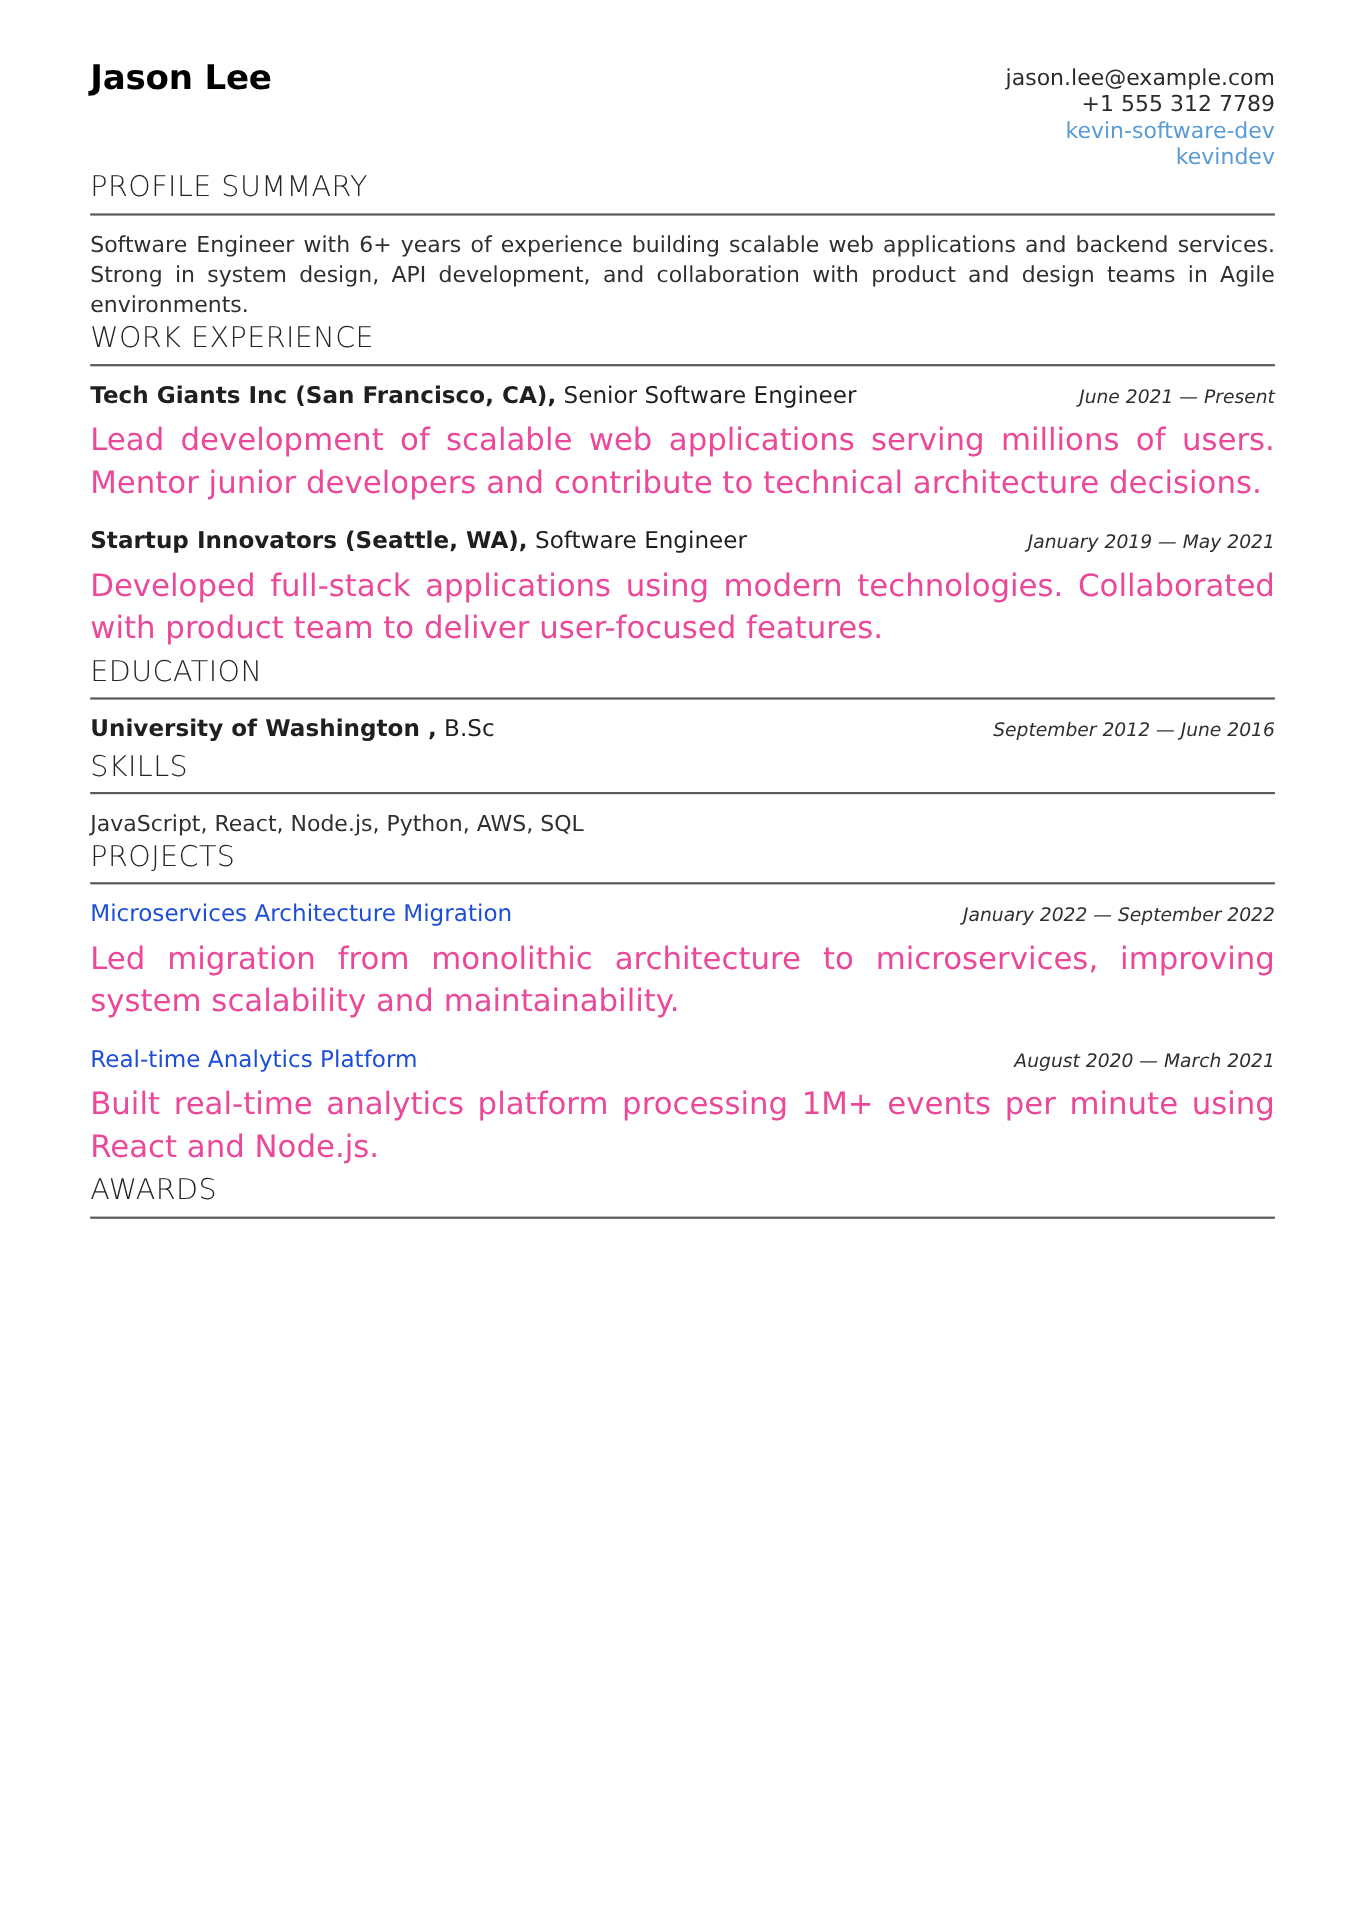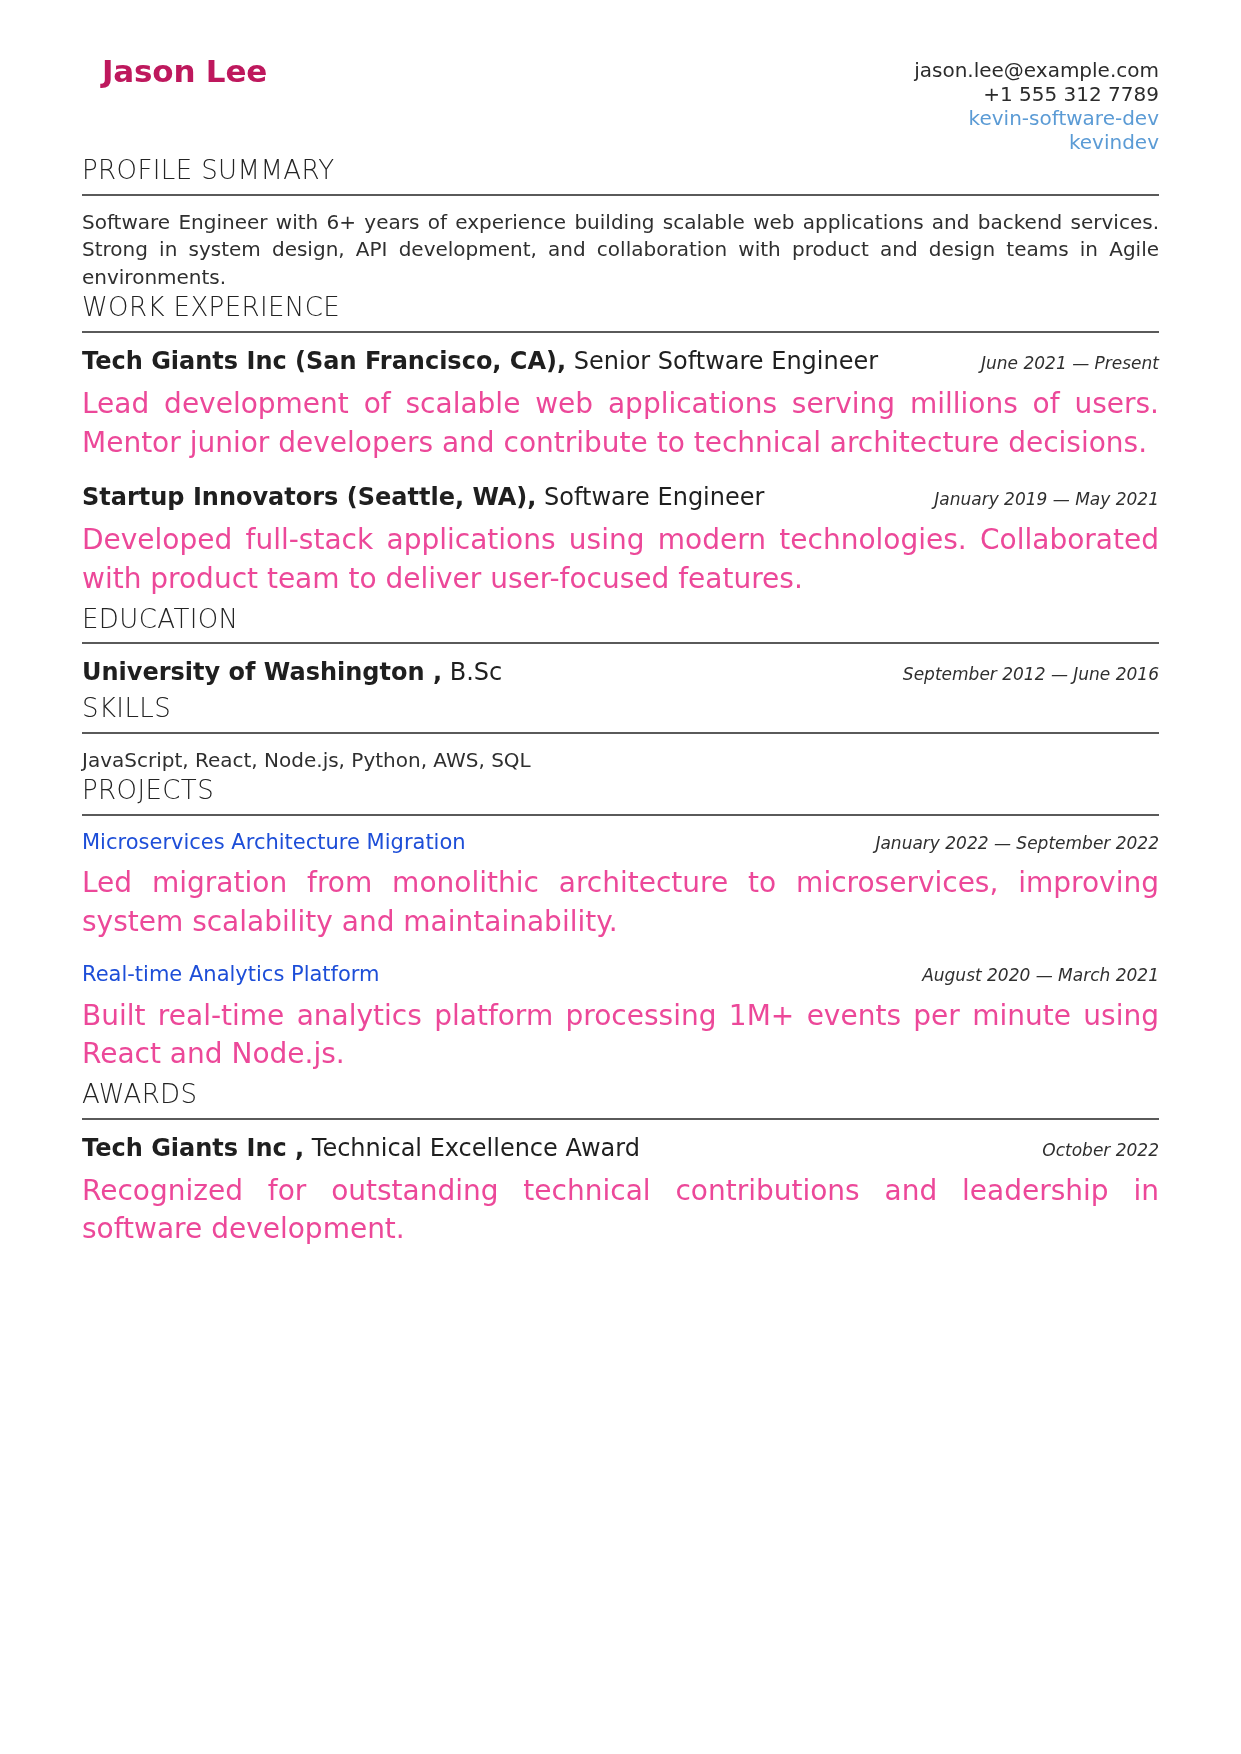--- a/index.html
+++ b/index.html
@@ -21,24 +21,23 @@
   
   .header {
     display:flex;
     justify-content:space-between;
     align-items:flex-start;
     padding-top:14px;
   }
   .name {
     font-size:31px;
     font-weight:bold;
-    color:#be185d;
+    color:#000000;
     letter-spacing:-0.2px;
     line-height:1.1;
-    margin-left:20px;
   }
   .contact {
     text-align:right;
     display:flex;
     flex-direction:column;
     padding-top:4px;
   }
   .contact-line {
     font-size:20px;
     color:#2b2b2b;
@@ -81,21 +80,21 @@
   
   .entry { margin-bottom:4px; }
   .entry + .entry { margin-top:20px; }
   .entry-head {
     display:flex;
     justify-content:space-between;
     align-items:baseline;
     gap:18px;
   }
   .entry-title {
-    font-size:24px;
+    font-size:21px;
     color:#1f1f1f;
     line-height:1.3;
   }
   .entry-title .org { font-weight:bold; }
   .entry-title .role { font-weight:normal; }
   .entry-date {
     font-size:17px;
     color:#2f2f2f;
     white-space:nowrap;
     line-height:1.3;
@@ -207,24 +206,15 @@
         <div class="entry-date">August 2020 — March 2021</div>
       </div>
       <div class="entry-desc">Built real-time analytics platform processing 1M+ events per minute using React and Node.js.</div>
     </div>
   </div>
 
   <div class="section">
     <div class="section-title">AWARDS</div>
     <div class="rule"></div>
 
-    <div class="entry">
-      <div class="entry-head">
-        <div class="entry-title">
-          <span class="org">Tech Giants Inc ,</span><span class="role"> Technical Excellence Award</span>
-        </div>
-        <div class="entry-date">October 2022</div>
-      </div>
-      <div class="entry-desc">Recognized for outstanding technical contributions and leadership in software development.</div>
-    </div>
   </div>
 
 </div>
 
 </body></html>

